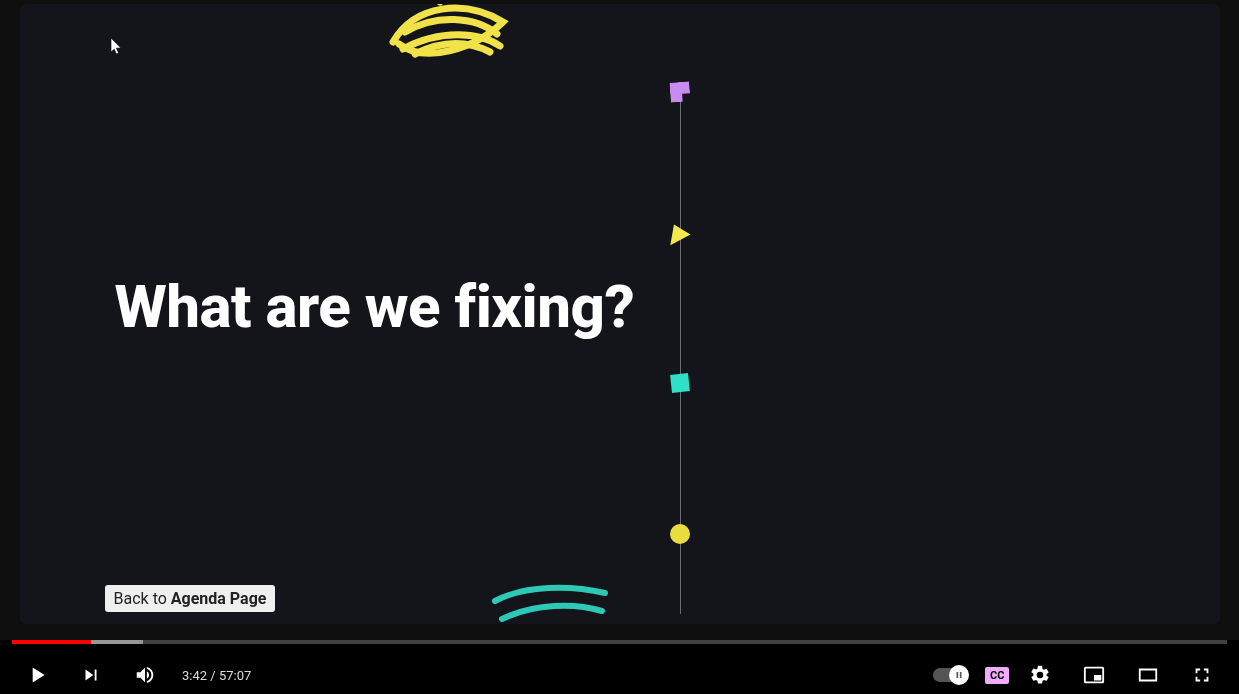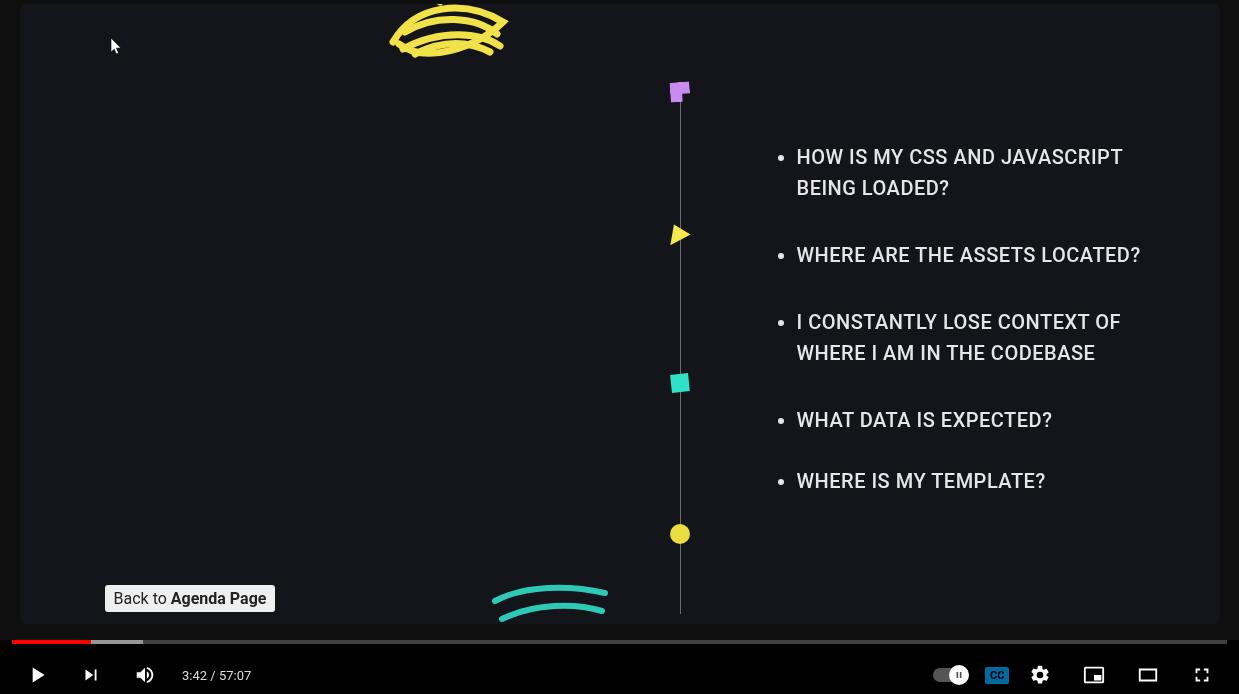--- a/index.html
+++ b/index.html
@@ -160,21 +160,21 @@
   }
   .autoplay-toggle .knob {
     position: absolute; top:-3px; right:-2px;
     width: 20px; height: 20px; border-radius: 50%;
     background:#fff;
     display:flex; align-items:center; justify-content:center;
   }
   .autoplay-toggle .knob svg{width:10px;height:10px;fill:#555;}
   .cc-badge {
     border:1px solid transparent;
-    background:#0369a1; color:#000;
+    background:#f0abfc; color:#000;
     font-size:11px; font-weight:700;
     padding:2px 4px; border-radius:2px;
     width:24px; text-align:center;
     line-height:1;
     cursor:pointer;
   }
 </style>
 </head>
 <body>
 
@@ -201,28 +201,22 @@
         <path d="M12 40 C 45 24, 85 24, 112 32"></path>
       </g>
     </svg>
 
     <div class="vline"></div>
     <div class="shape shape-square1"></div>
     <div class="shape shape-tri"></div>
     <div class="shape shape-square2"></div>
     <div class="shape shape-circle"></div>
 
-
-    <ul class="bullets">
-      <li>HOW IS MY CSS AND JAVASCRIPT BEING LOADED?</li>
-      <li>WHERE ARE THE ASSETS LOCATED?</li>
-      <li>I CONSTANTLY LOSE CONTEXT OF WHERE I AM IN THE CODEBASE</li>
-      <li>WHAT DATA IS EXPECTED?</li>
-      <li>WHERE IS MY TEMPLATE?</li>
-    </ul>
+    <h1 class="heading">What are we fixing?</h1>
+
 
     <button class="back-btn">
       <span>Back to </span><b>Agenda Page</b>
     </button>
   </div>
 </div>
 
 <div class="progress-track">
   <div class="progress-loaded"></div>
   <div class="progress-played"></div>

